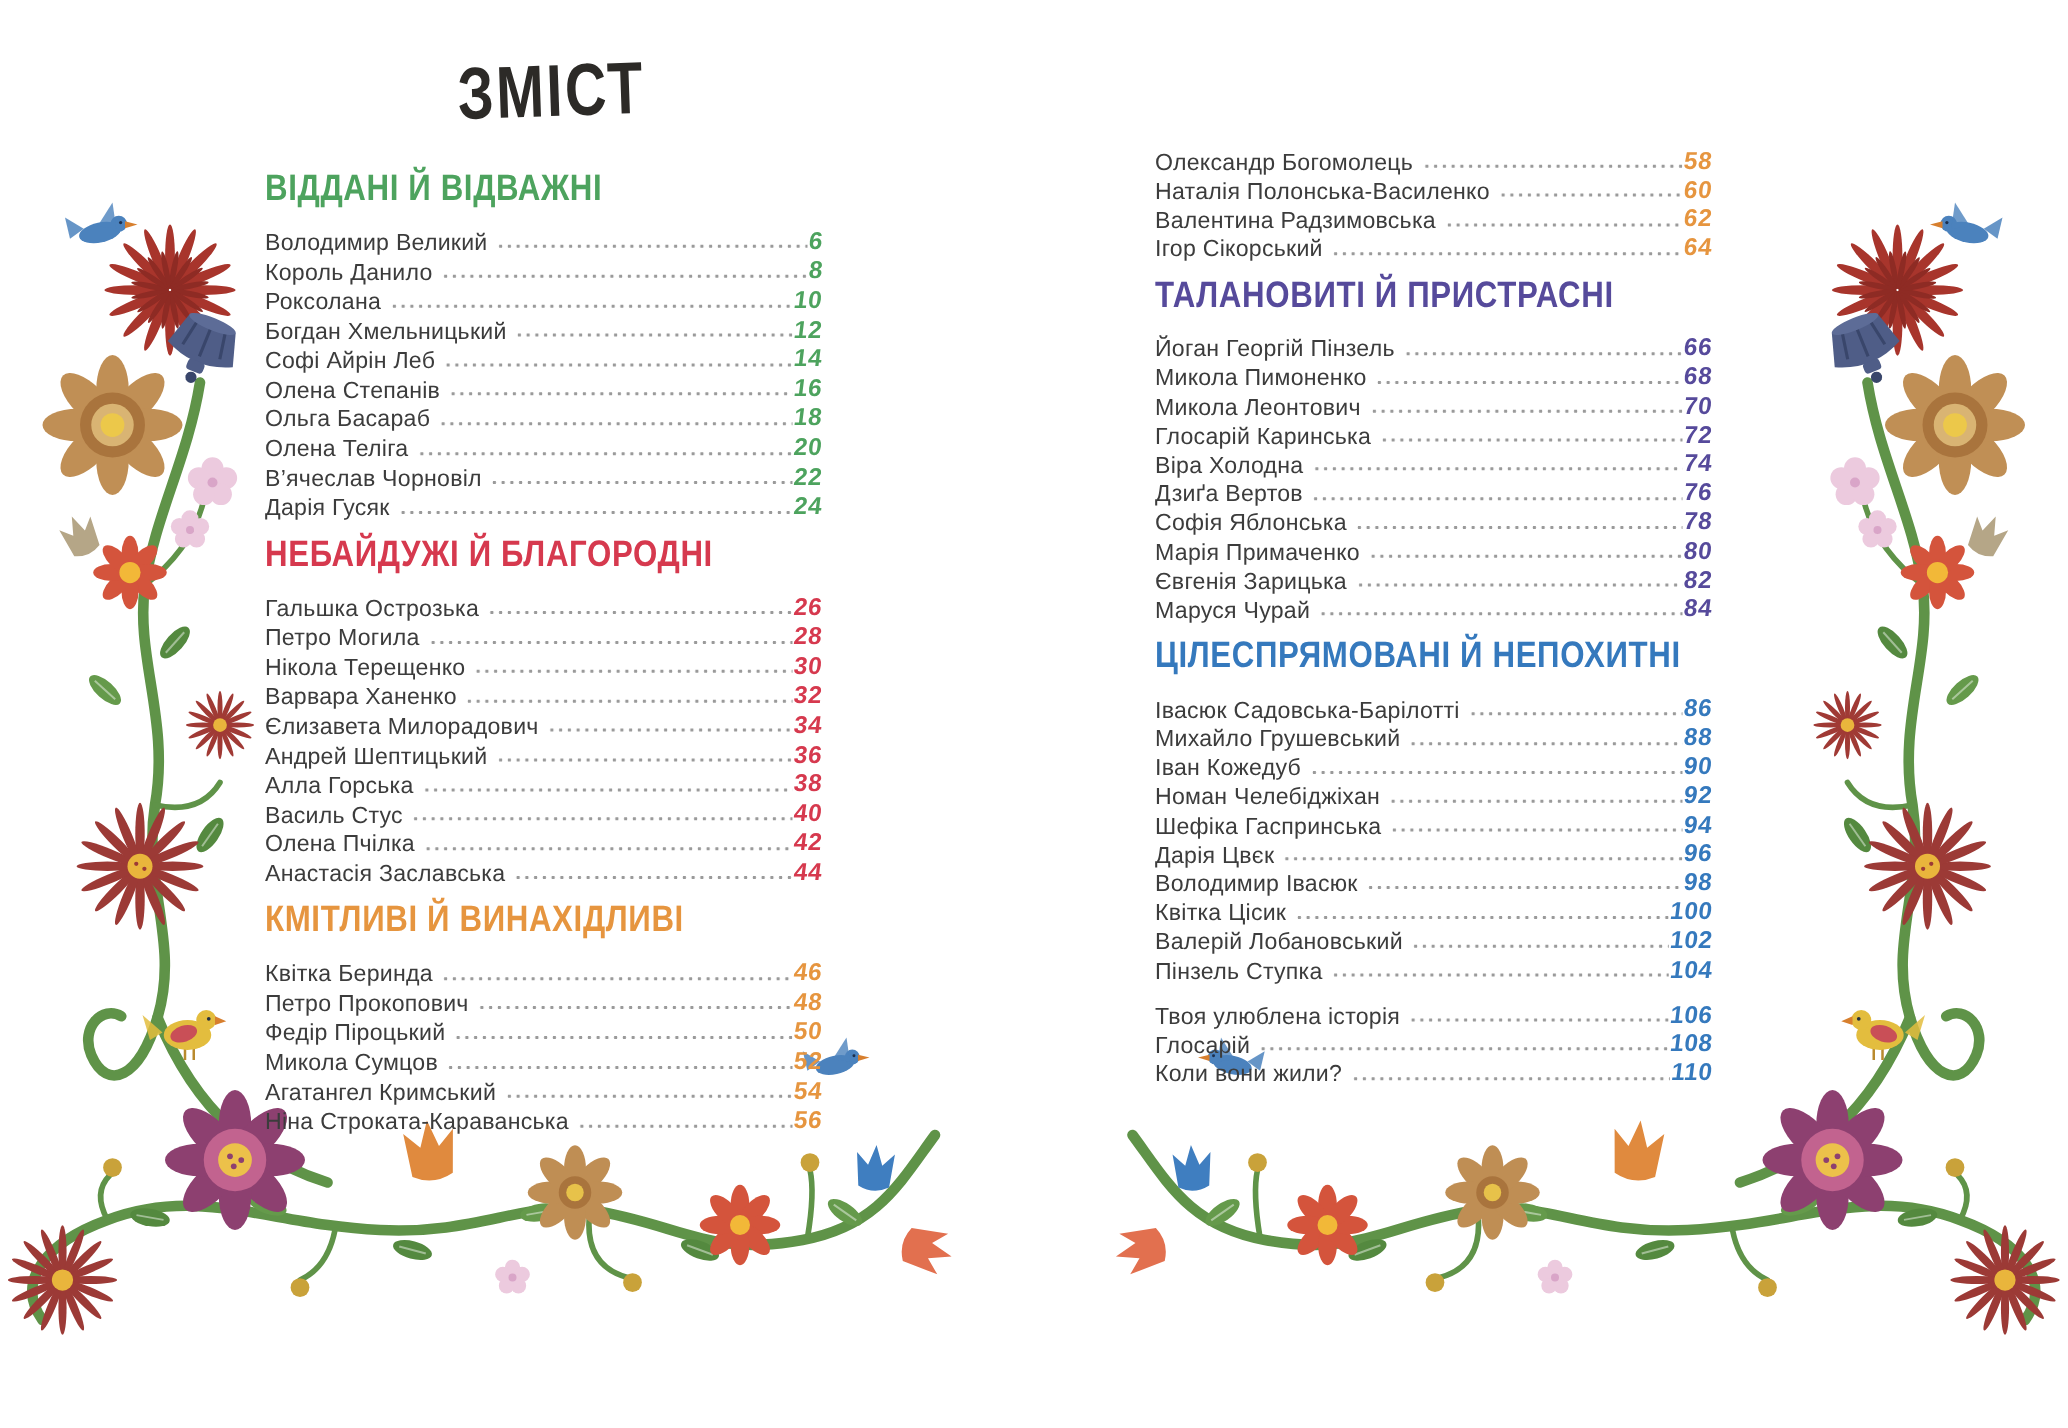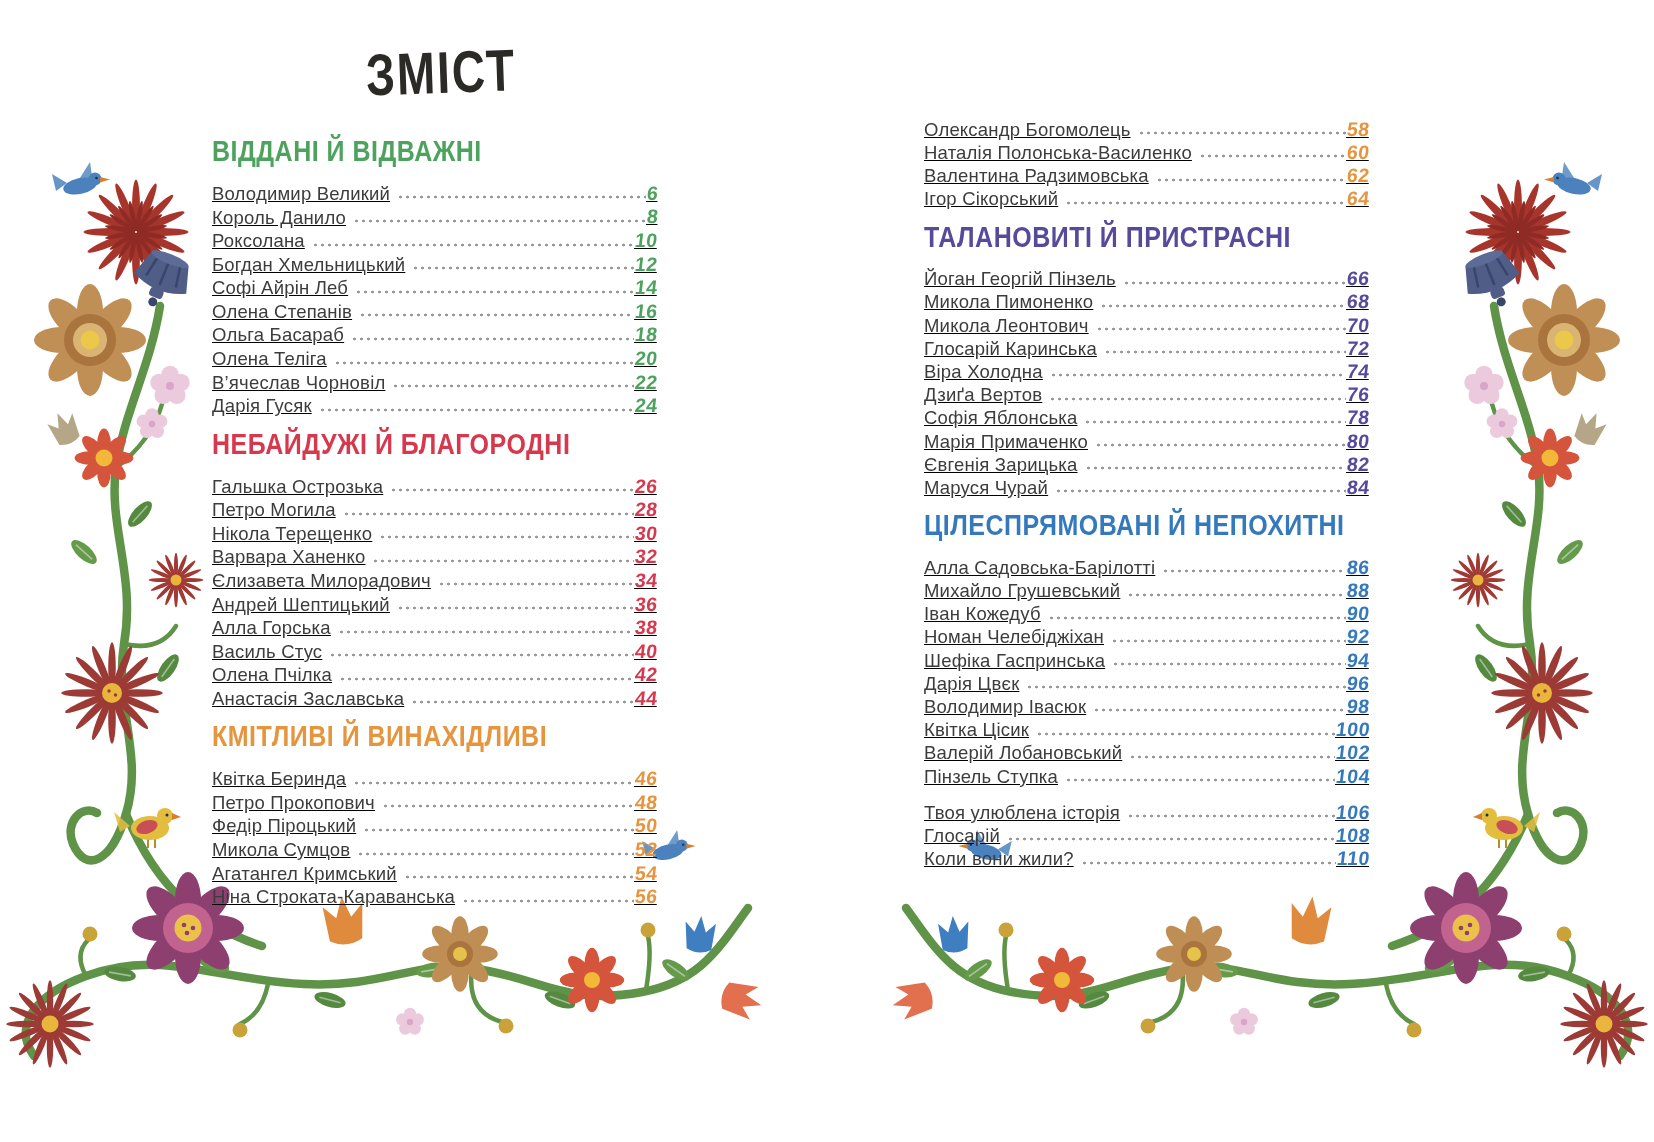--- a/index.html
+++ b/index.html
@@ -15,21 +15,21 @@
   }
   .toc-col{position:absolute;width:446px;}
   #col-left{left:212px;top:138px;}
   #col-right{left:924px;top:116px;}
   .section-header{
     font-weight:700;font-size:25px;line-height:1.15;letter-spacing:.5px;
     margin:15px 0 13px 0;transform:scaleY(1.18);transform-origin:0 80%;
     white-space:nowrap;
   }
   .toc-col > .section-header:first-child{margin-top:0;}
-  .entries{display:block;text-decoration:underline;}
+  .entries{display:block;}
   .entries.gap{margin-top:13px;}
   .row{display:flex;align-items:flex-end;height:23.6px;font-size:18.5px;color:#3c3c3c;}
   #col-right .row{height:23.2px;}
   .t{white-space:nowrap;letter-spacing:.2px;line-height:1.05;}
   .leader{
     flex:1;height:4px;min-width:12px;margin:0 1px 4px 7px;
     background:radial-gradient(circle,#9a9a9a 1.35px,transparent 1.6px) repeat-x 0 50%/7px 4px;
   }
   .p{
     font-weight:700;font-size:19.5px;line-height:1;display:inline-block;
@@ -498,21 +498,21 @@
         </div>
         <div class="row">
           <span class="t">Маруся Чурай</span>
           <span class="leader"></span>
           <span class="p" style="color: rgb(86, 74, 155);">84</span>
         </div>
       </div>
       <div class="section-header" style="color: rgb(53, 121, 189);">ЦІЛЕСПРЯМОВАНІ Й НЕПОХИТНІ</div>
       <div class="entries">
         <div class="row">
-          <span class="t">Алла Садовська-Барілотті</span>
+          <span class="t">Івасюк Садовська-Барілотті</span>
           <span class="leader"></span>
           <span class="p" style="color: rgb(53, 121, 189);">86</span>
         </div>
         <div class="row">
           <span class="t">Михайло Грушевський</span>
           <span class="leader"></span>
           <span class="p" style="color: rgb(53, 121, 189);">88</span>
         </div>
         <div class="row">
           <span class="t">Іван Кожедуб</span>

